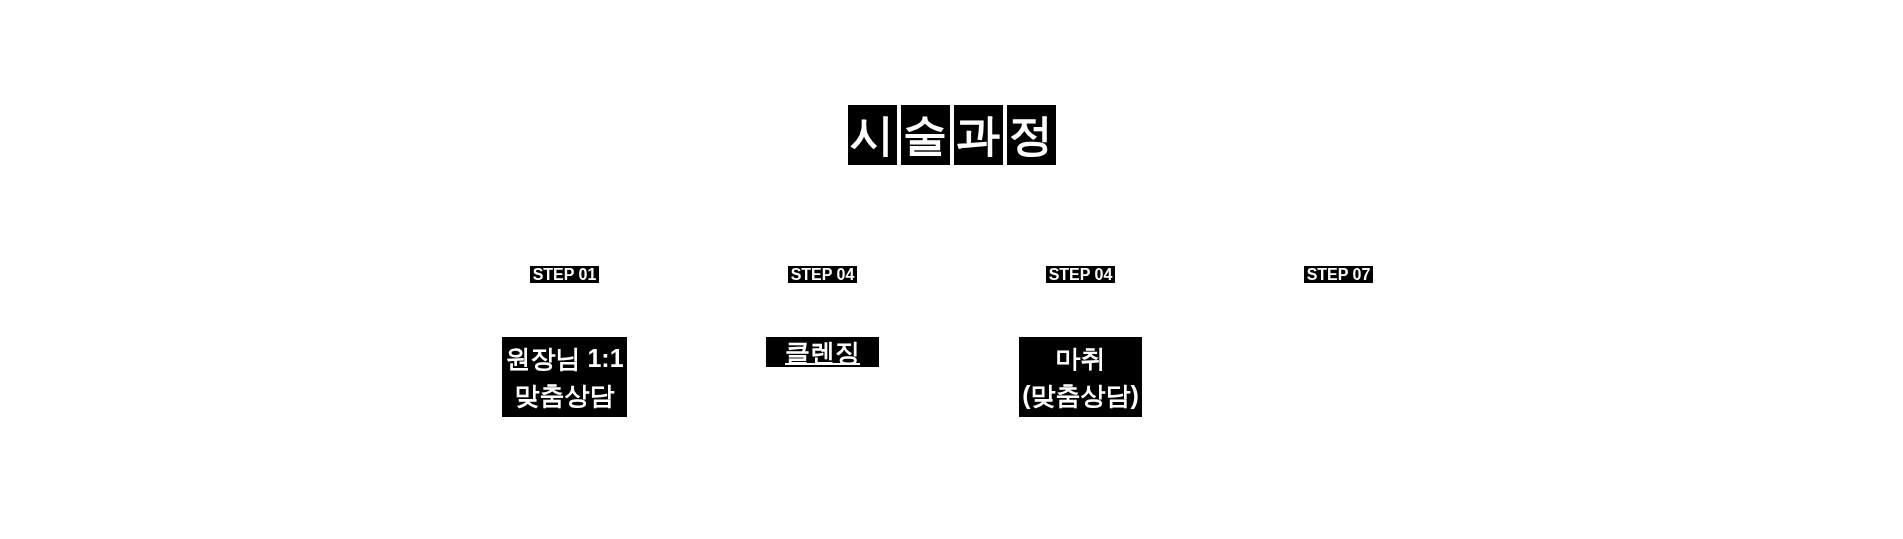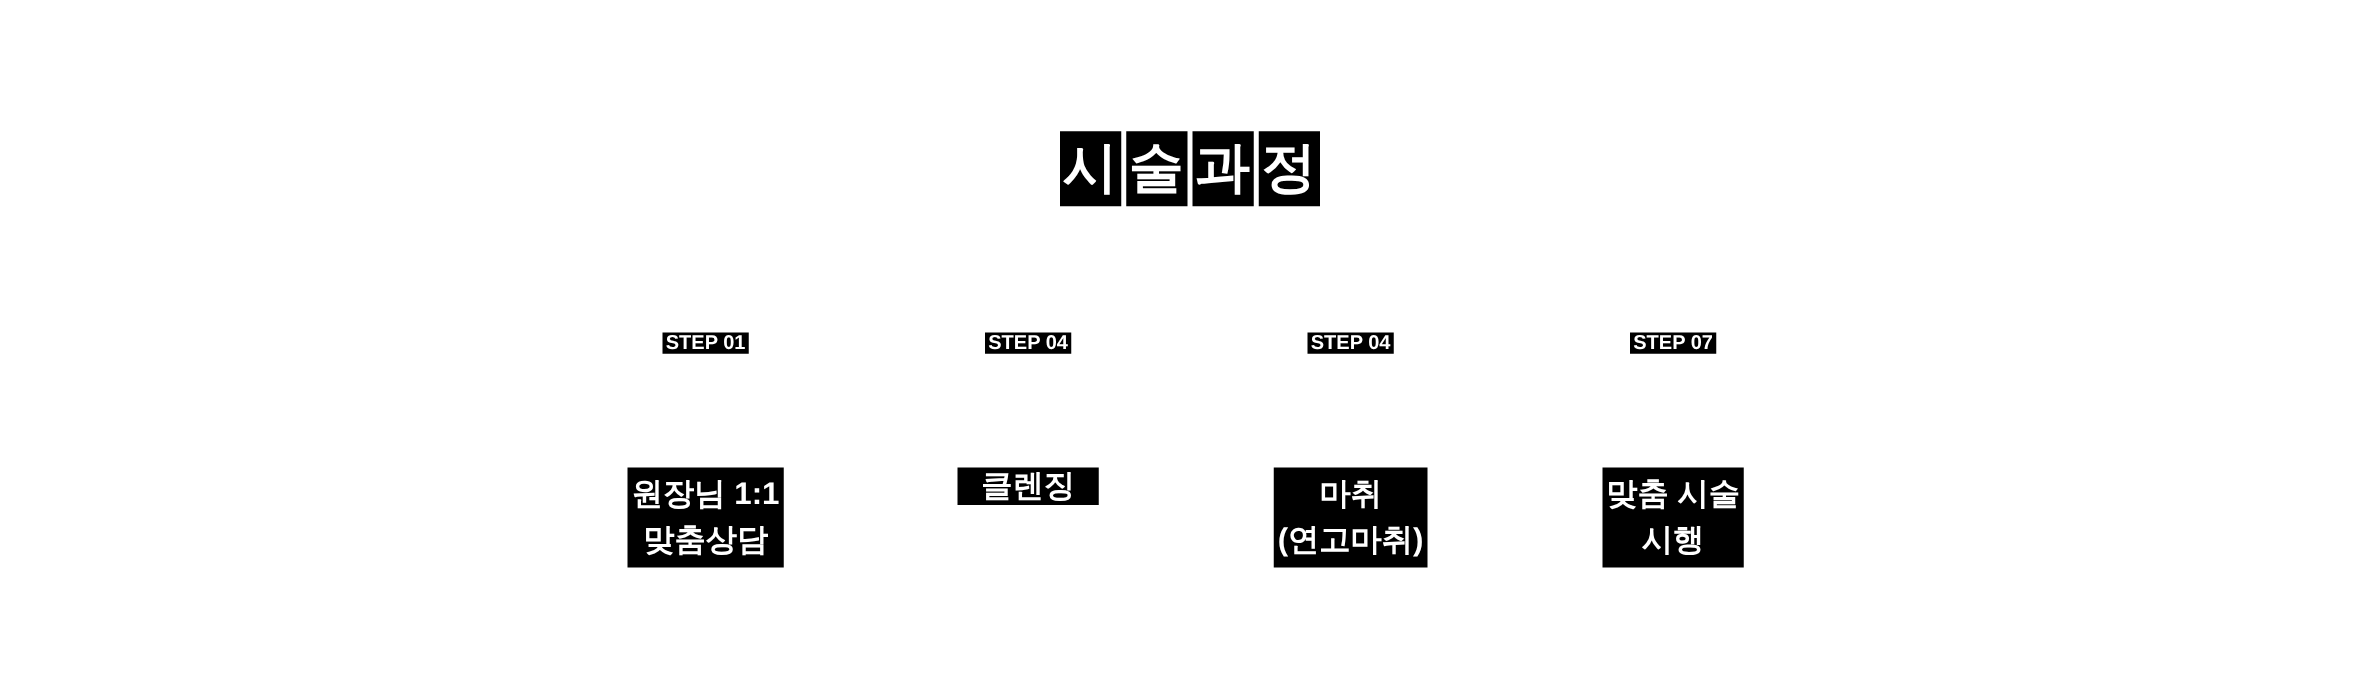--- a/index.html
+++ b/index.html
@@ -63,33 +63,34 @@
     color: #ffffff;
     font-size: 16px;
     font-weight: bold;
     line-height: 17px;
     padding: 0 3px;
     letter-spacing: 0px;
     white-space: nowrap;
   }
   .step-desc {
     display: inline-block;
-    margin-top: 91px;
+    margin-top: 54px;
     background: #000000;
     color: #ffffff;
     font-size: 25px;
     font-weight: bold;
     line-height: 37px;
     padding: 3px 3px;
     text-align: center;
     white-space: pre-line;
   }
   .step-desc.single {
     line-height: 30px;
     padding: 0 19px;
+    text-decoration: underline;
   }
 </style>
 </head>
 <body>
 
 <div class="canvas">
 
   <div class="title-row">
     <span class="title-char">시</span>
     <span class="title-char">술</span>
@@ -106,24 +107,22 @@
     </div>
 
     <div class="step-col">
       <span class="step-label">STEP 04</span>
       <span class="step-desc single">클렌징</span>
     </div>
 
     <div class="step-col">
       <span class="step-label">STEP 04</span>
       <span class="step-desc">마취
-(연고마취)</span>
+(맞춤상담)</span>
     </div>
 
     <div class="step-col">
       <span class="step-label">STEP 07</span>
-      <span class="step-desc">맞춤 시술
-시행</span>
     </div>
 
 
   </div>
 </div>
 
 </body></html>

